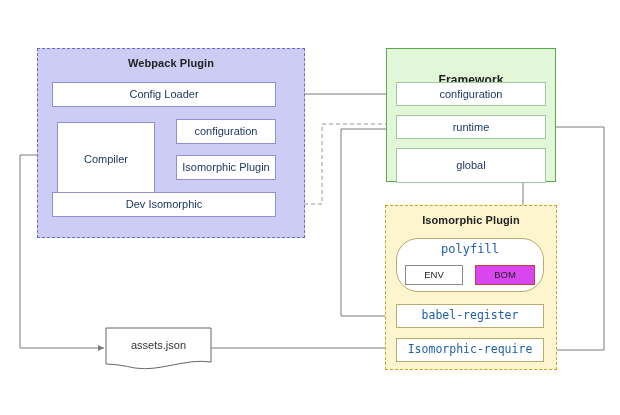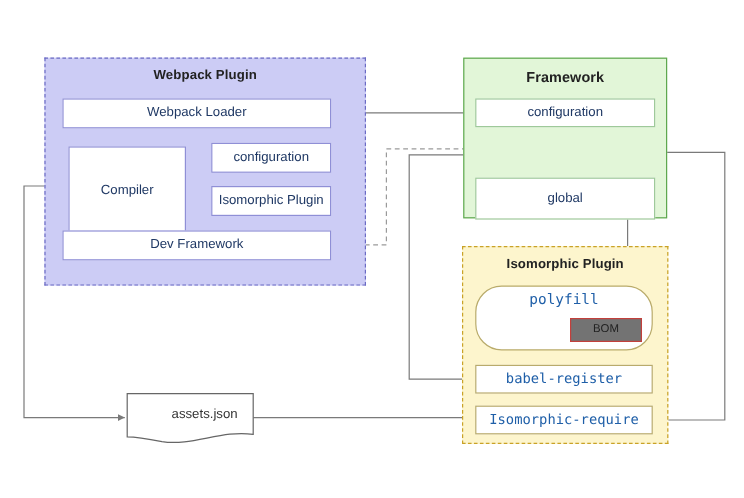--- a/index.html
+++ b/index.html
@@ -60,21 +60,21 @@
     position: absolute;
     box-sizing: border-box;
     display: flex;
     align-items: center;
     justify-content: center;
     font-size: 9.5px;
     color: #222222;
     font-family: "Liberation Sans", sans-serif;
   }
   .chip-env { background: #ffffff; border: 1px solid #8a8a8a; }
-  .chip-bom { background: #737373; border: 1px solid #c2403c; text-align: right; }
+  .chip-bom { background: #d946ef; border: 1px solid #c2403c; text-align: right; }
   .doc-label {
     position: absolute;
     display: flex;
     align-items: center;
     justify-content: center;
     font-size: 11px;
     color: #333333;
     pointer-events: none;
   }
 </style>
@@ -114,68 +114,74 @@
     <path d="M211,348 L393,348" fill="none" stroke="#7a7a7a" stroke-width="1" marker-end="url(#ahg)"></path>
 
     <path d="M106,328 L211,328 L211,362 C185,358 160,372 135,368 C125,366 115,364 106,364 Z" fill="#ffffff" stroke="#666666" stroke-width="1"></path>
   </svg>
 
   <div class="group" style="left:37px; top:48px; width:268px; height:190px; background:#ccccf5; border:1px dashed #6b6bc4;">
     <div class="group-title" style="top:8px;">Webpack Plugin</div>
   </div>
 
   <div class="node node-blue" style="left:52px; top:82px; width:224px; height:25px;">
-    <span>Webpack Loader</span>
+    <span>Config Loader</span>
   </div>
 
   <div class="node node-blue" style="left:57px; top:122px; width:98px; height:74px;">
     <span>Compiler</span>
   </div>
 
   <div class="node node-blue" style="left:176px; top:119px; width:100px; height:25px;">
     <span>configuration</span>
   </div>
 
   <div class="node node-blue" style="left:176px; top:155px; width:100px; height:25px;">
     <span>Isomorphic Plugin</span>
   </div>
 
   <div class="node node-blue" style="left:52px; top:192px; width:224px; height:25px;">
-    <span>Dev Framework</span>
+    <span>Dev Isomorphic</span>
   </div>
 
   <div class="group" style="left:386px; top:48px; width:170px; height:134px; background:#e2f6d8; border:1px solid #5ea84f;">
-    <div class="group-title" style="top:8px; font-size:12px;">Framework</div>
+    <div class="group-title" style="top:24px; font-size:12px;">Framework</div>
   </div>
 
   <div class="node node-green" style="left:396px; top:82px; width:150px; height:24px;">
     <span>configuration</span>
   </div>
 
+  <div class="node node-green" style="left:396px; top:115px; width:150px; height:24px;">
+    <span>runtime</span>
+  </div>
 
   <div class="node node-green" style="left:396px; top:148px; width:150px; height:35px;">
     <span>global</span>
   </div>
 
   <div class="group" style="left:385px; top:205px; width:172px; height:165px; background:#fdf5cd; border:1px dashed #c9a227;">
     <div class="group-title" style="top:8px;">Isomorphic Plugin</div>
   </div>
 
   <div class="node node-yellow" style="left:396px; top:238px; width:148px; height:54px; display:block;border-radius:22px;">
     <div class="mono" style="text-align:center; margin-top:4px; font-size:12px;">polyfill</div>
+    <div class="chip chip-env" style="left:8px; top:26px; width:58px; height:20px;">
+      <span>ENV</span>
+    </div>
     <div class="chip chip-bom" style="left:78px; top:26px; width:60px; height:20px;">
       <span>BOM</span>
     </div>
   </div>
 
   <div class="node node-yellow" style="left:396px; top:338px; width:148px; height:24px;">
     <span class="mono">Isomorphic-require</span>
   </div>
 
   <div class="node node-yellow" style="left:396px; top:304px; width:148px; height:24px;">
     <span class="mono">babel-register</span>
   </div>
 
-  <div class="doc-label" style="left:106px; top:328px; width:105px; height:34px;padding-left:12px;">
+  <div class="doc-label" style="left:106px; top:328px; width:105px; height:34px;">
     <span>assets.json</span>
   </div>
 
 </div>
 
 </body></html>

